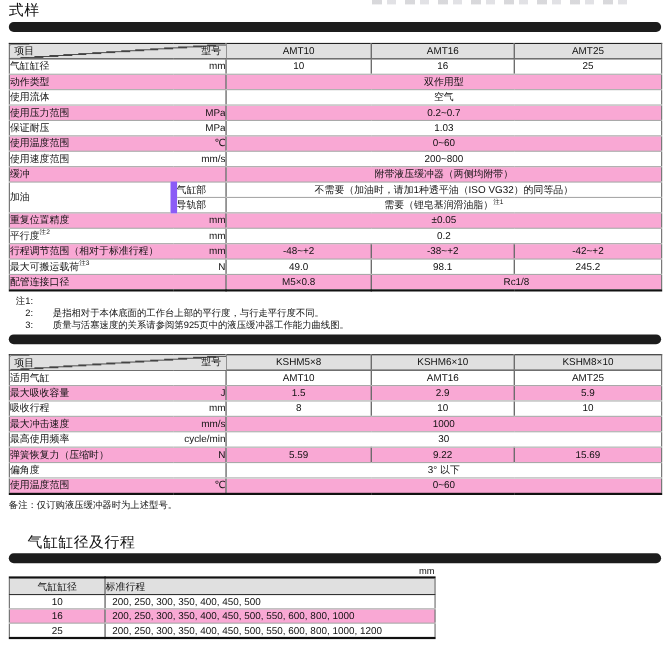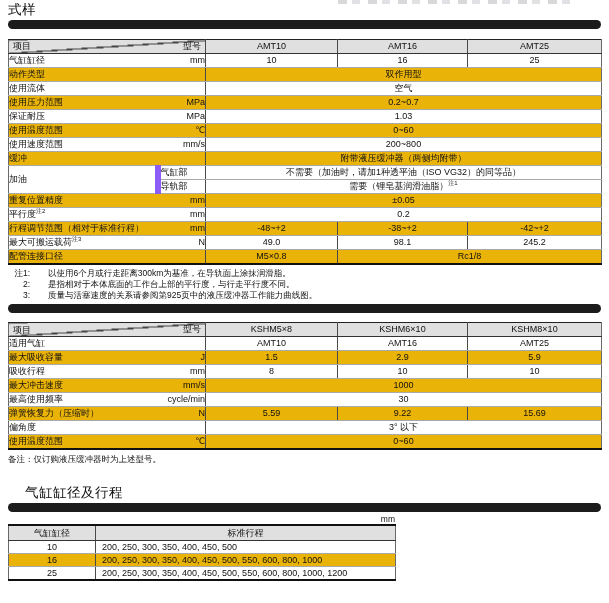--- a/index.html
+++ b/index.html
@@ -13,21 +13,21 @@
     background:repeating-linear-gradient(90deg,#c8c8cc 0 9px,transparent 9px 14px,#d5d5da 14px 22px,transparent 22px 30px);
     opacity:.7;}
   .sec-title{font-size:13.5px;font-weight:normal;letter-spacing:.5px;line-height:15px;}
   .black-bar{height:9px;background:#1c1c1c;border-radius:5px;margin-top:3px;}
 
   table{border-collapse:collapse;table-layout:fixed;font-size:9px;line-height:11px;}
   .spec{width:593px;margin-top:10px;border-left:1px solid #6a6a6a;border-right:1px solid #6a6a6a;
         border-top:1.5px solid #222;border-bottom:2px solid #111;}
   .spec td,.spec th{padding:0;height:13px;border-bottom:1px solid #a9a9a9;font-weight:normal;overflow:hidden;white-space:nowrap;}
   .spec tr.hdr th{border-bottom:1px solid #333;}
-  .shade{background:#eab308;}
+  .shade{background:#f9a8d4;}
   .hdrbg{background:#e0e0e0;}
   .corner{position:relative;height:26px;
     background-color:#e0e0e0;
     background-image:linear-gradient(to bottom right,rgba(0,0,0,0) calc(50% - .7px),#444 calc(50% - .7px),#444 calc(50% + .7px),rgba(0,0,0,0) calc(50% + .7px));}
   .corner .tr{position:absolute;top:1px;right:4px;font-size:9px;}
   .corner .bl{position:absolute;bottom:1px;left:4px;font-size:9px;}
   .corner2{position:relative;height:15px;
     background-color:#e0e0e0;
     background-image:linear-gradient(to bottom right,rgba(0,0,0,0) calc(50% - .7px),#444 calc(50% - .7px),#444 calc(50% + .7px),rgba(0,0,0,0) calc(50% + .7px));}
   .corner2 .l{position:absolute;top:2px;left:4px;font-size:9px;}
@@ -44,21 +44,21 @@
   .note-line{display:flex;}
   .note-no{width:22px;text-align:right;margin-right:18px;flex:none;}
   .remark{margin-top:4px;font-size:8.5px;line-height:11px;}
   .mm-label{width:387px;text-align:right;font-size:8.5px;margin-top:2px;line-height:10px;}
   .bore{width:387px;border-top:2px solid #111;border-bottom:2px solid #111;
         border-left:1px solid #6a6a6a;border-right:1px solid #6a6a6a;}
   .bore td,.bore th{padding:0;height:12px;border-bottom:1px solid #a9a9a9;font-weight:normal;overflow:hidden;white-space:nowrap;}
   .bore tr.hdr3 th{height:14px;border-bottom:1px solid #333;}
   .bore .c1{text-align:center;}
   .bore .c2{border-left:1px solid #4a4a4a;text-align:left;padding-left:6px;}
-  .bore .hdr3 .c2{text-align:center;padding-left:0;}
+  .bore .hdr3 .c2{padding-left:0;}
 
   .mt-sec2{margin-top:18px;}
   .mt-sec3{margin-top:20px;margin-left:17px;}
   .spec2{margin-top:9px;}
 </style>
 </head>
 <body>
 
 <div class="remnant"></div>
 
@@ -217,21 +217,20 @@
           </td>
       <td class="val">M5×0.8</td>
       <td colspan="2" class="val">Rc1/8</td>
     </tr>
   </tbody>
     </table>
 
   <div class="notes">
     <div class="note-line">
         <span class="note-no">注1:</span>
-        <span>以使用6个月或行走距离300km为基准，在导轨面上涂抹润滑脂。</span>
       </div>
     <div class="note-line">
         <span class="note-no">2:</span>
         <span>是指相对于本体底面的工作台上部的平行度，与行走平行度不同。</span>
       </div>
     <div class="note-line">
         <span class="note-no">3:</span>
         <span>质量与活塞速度的关系请参阅第925页中的液压缓冲器工作能力曲线图。</span>
       </div>
   </div>

